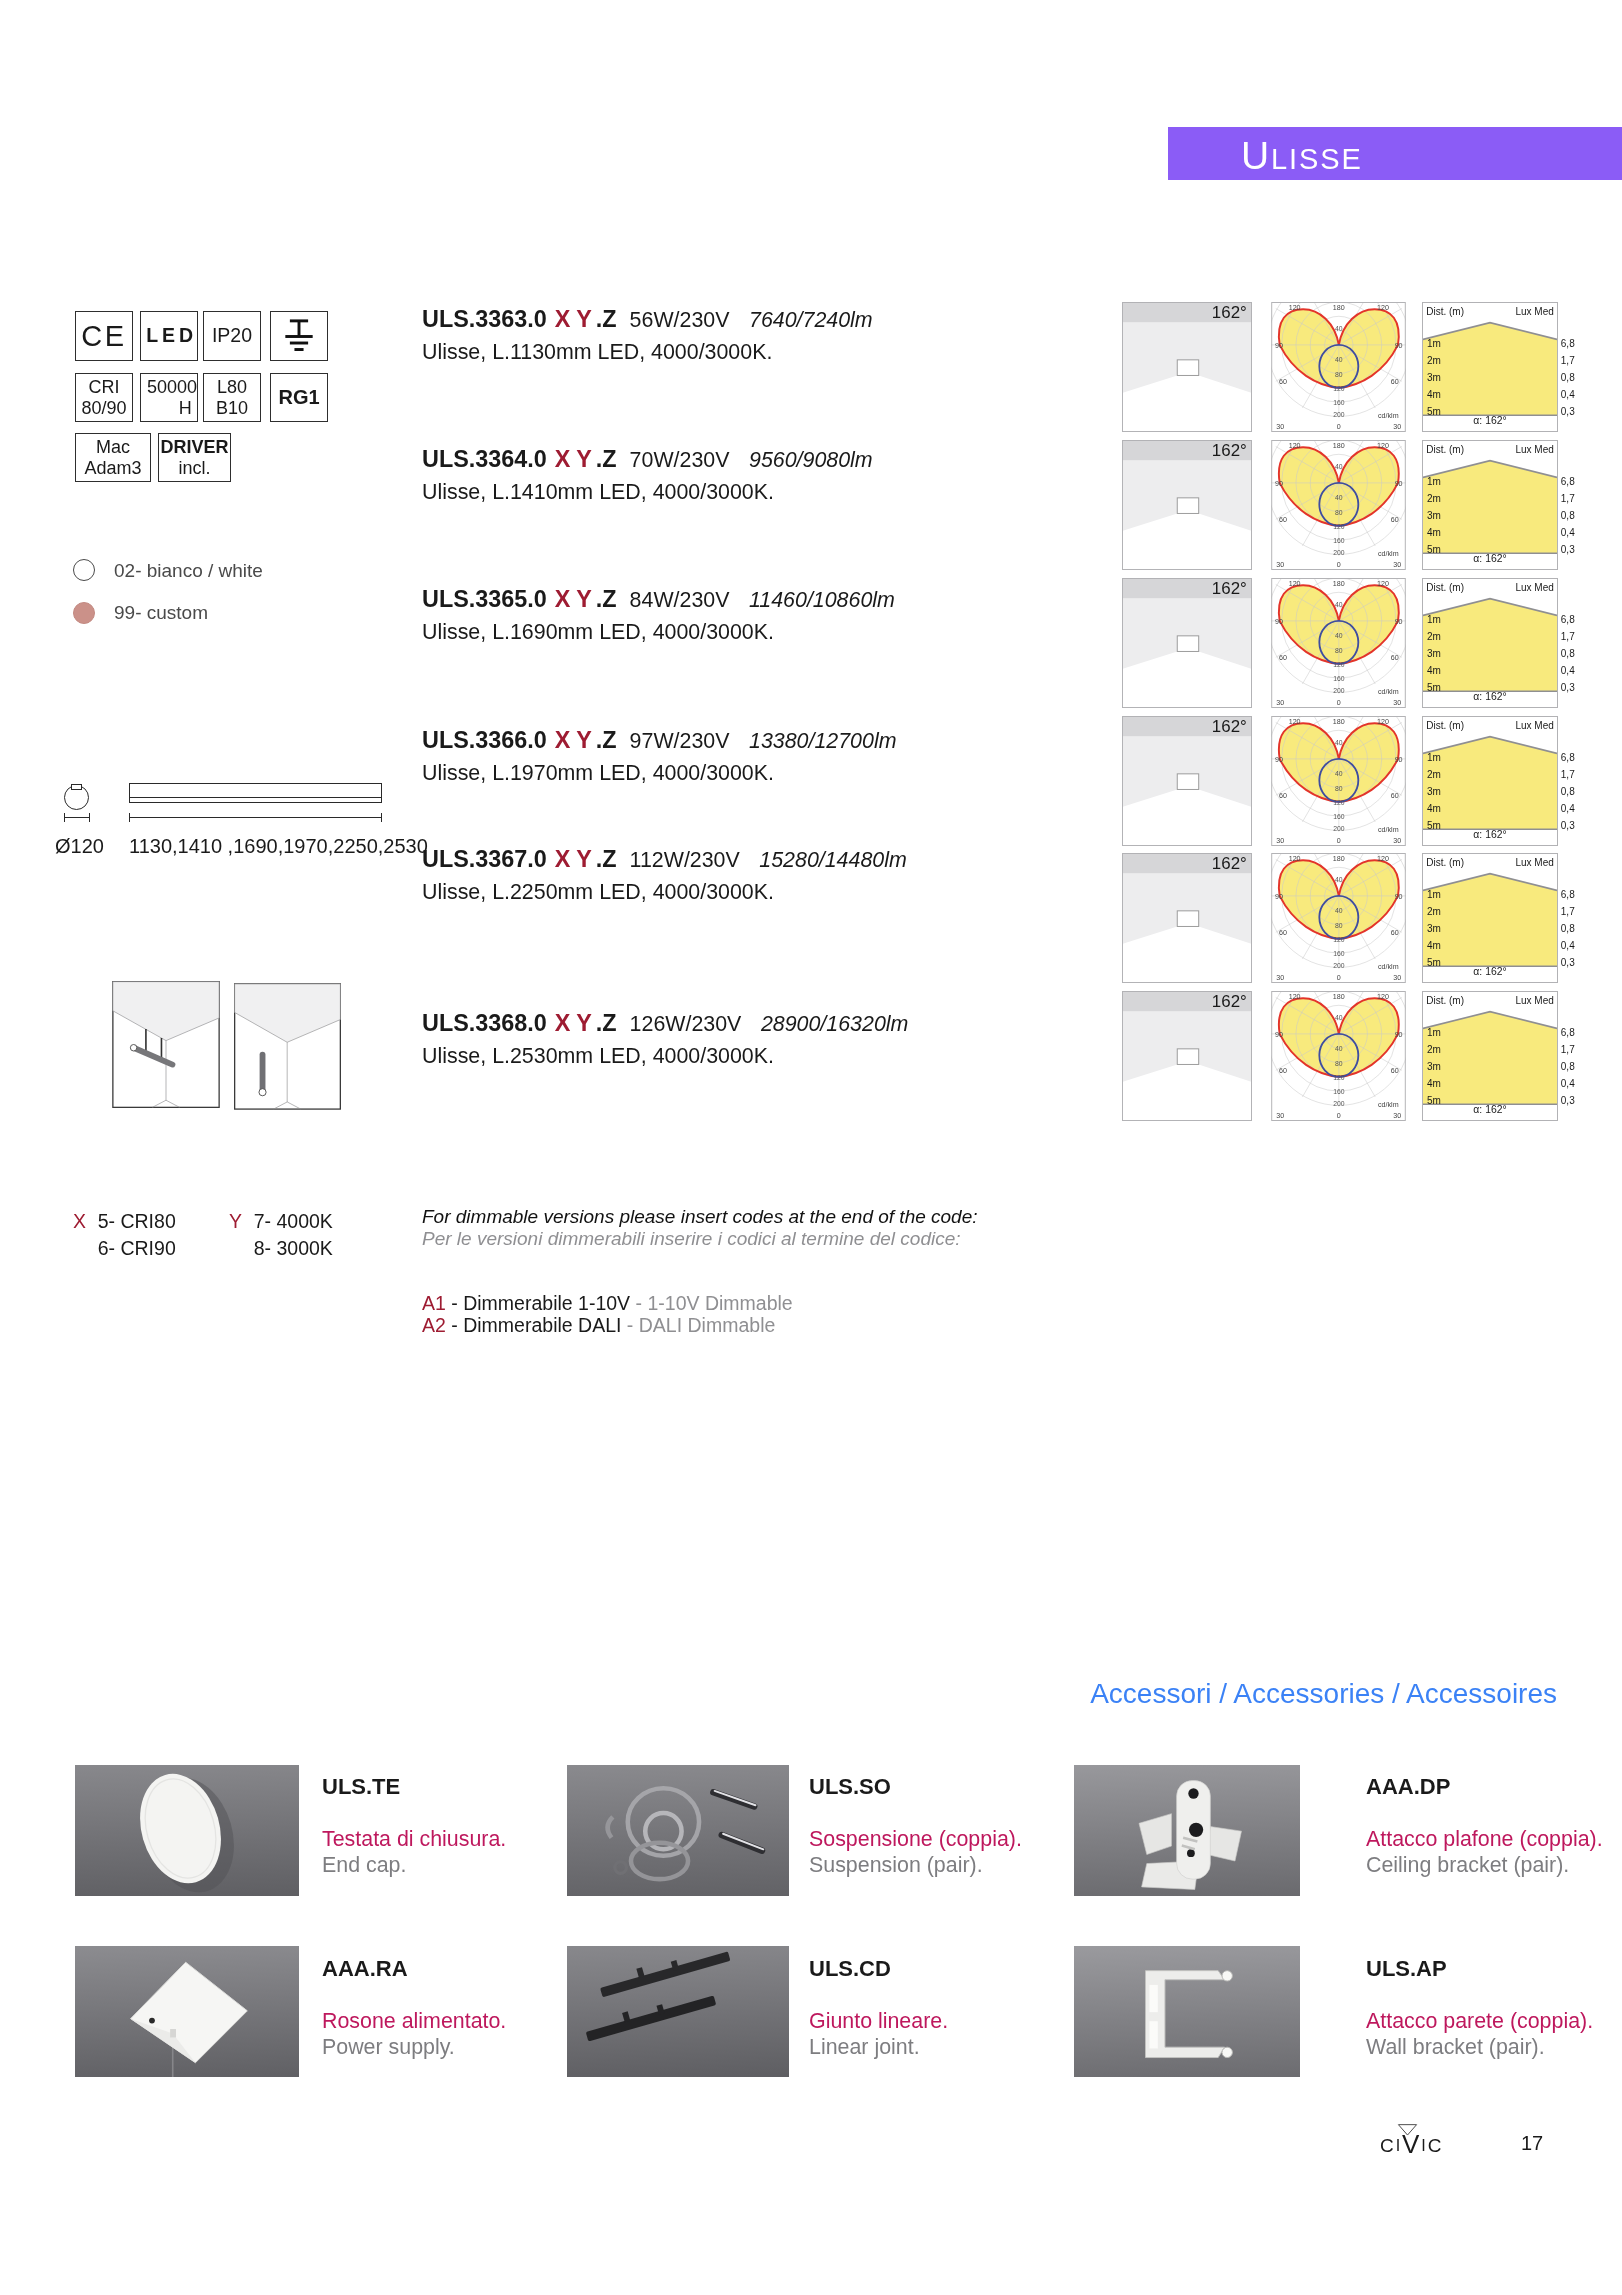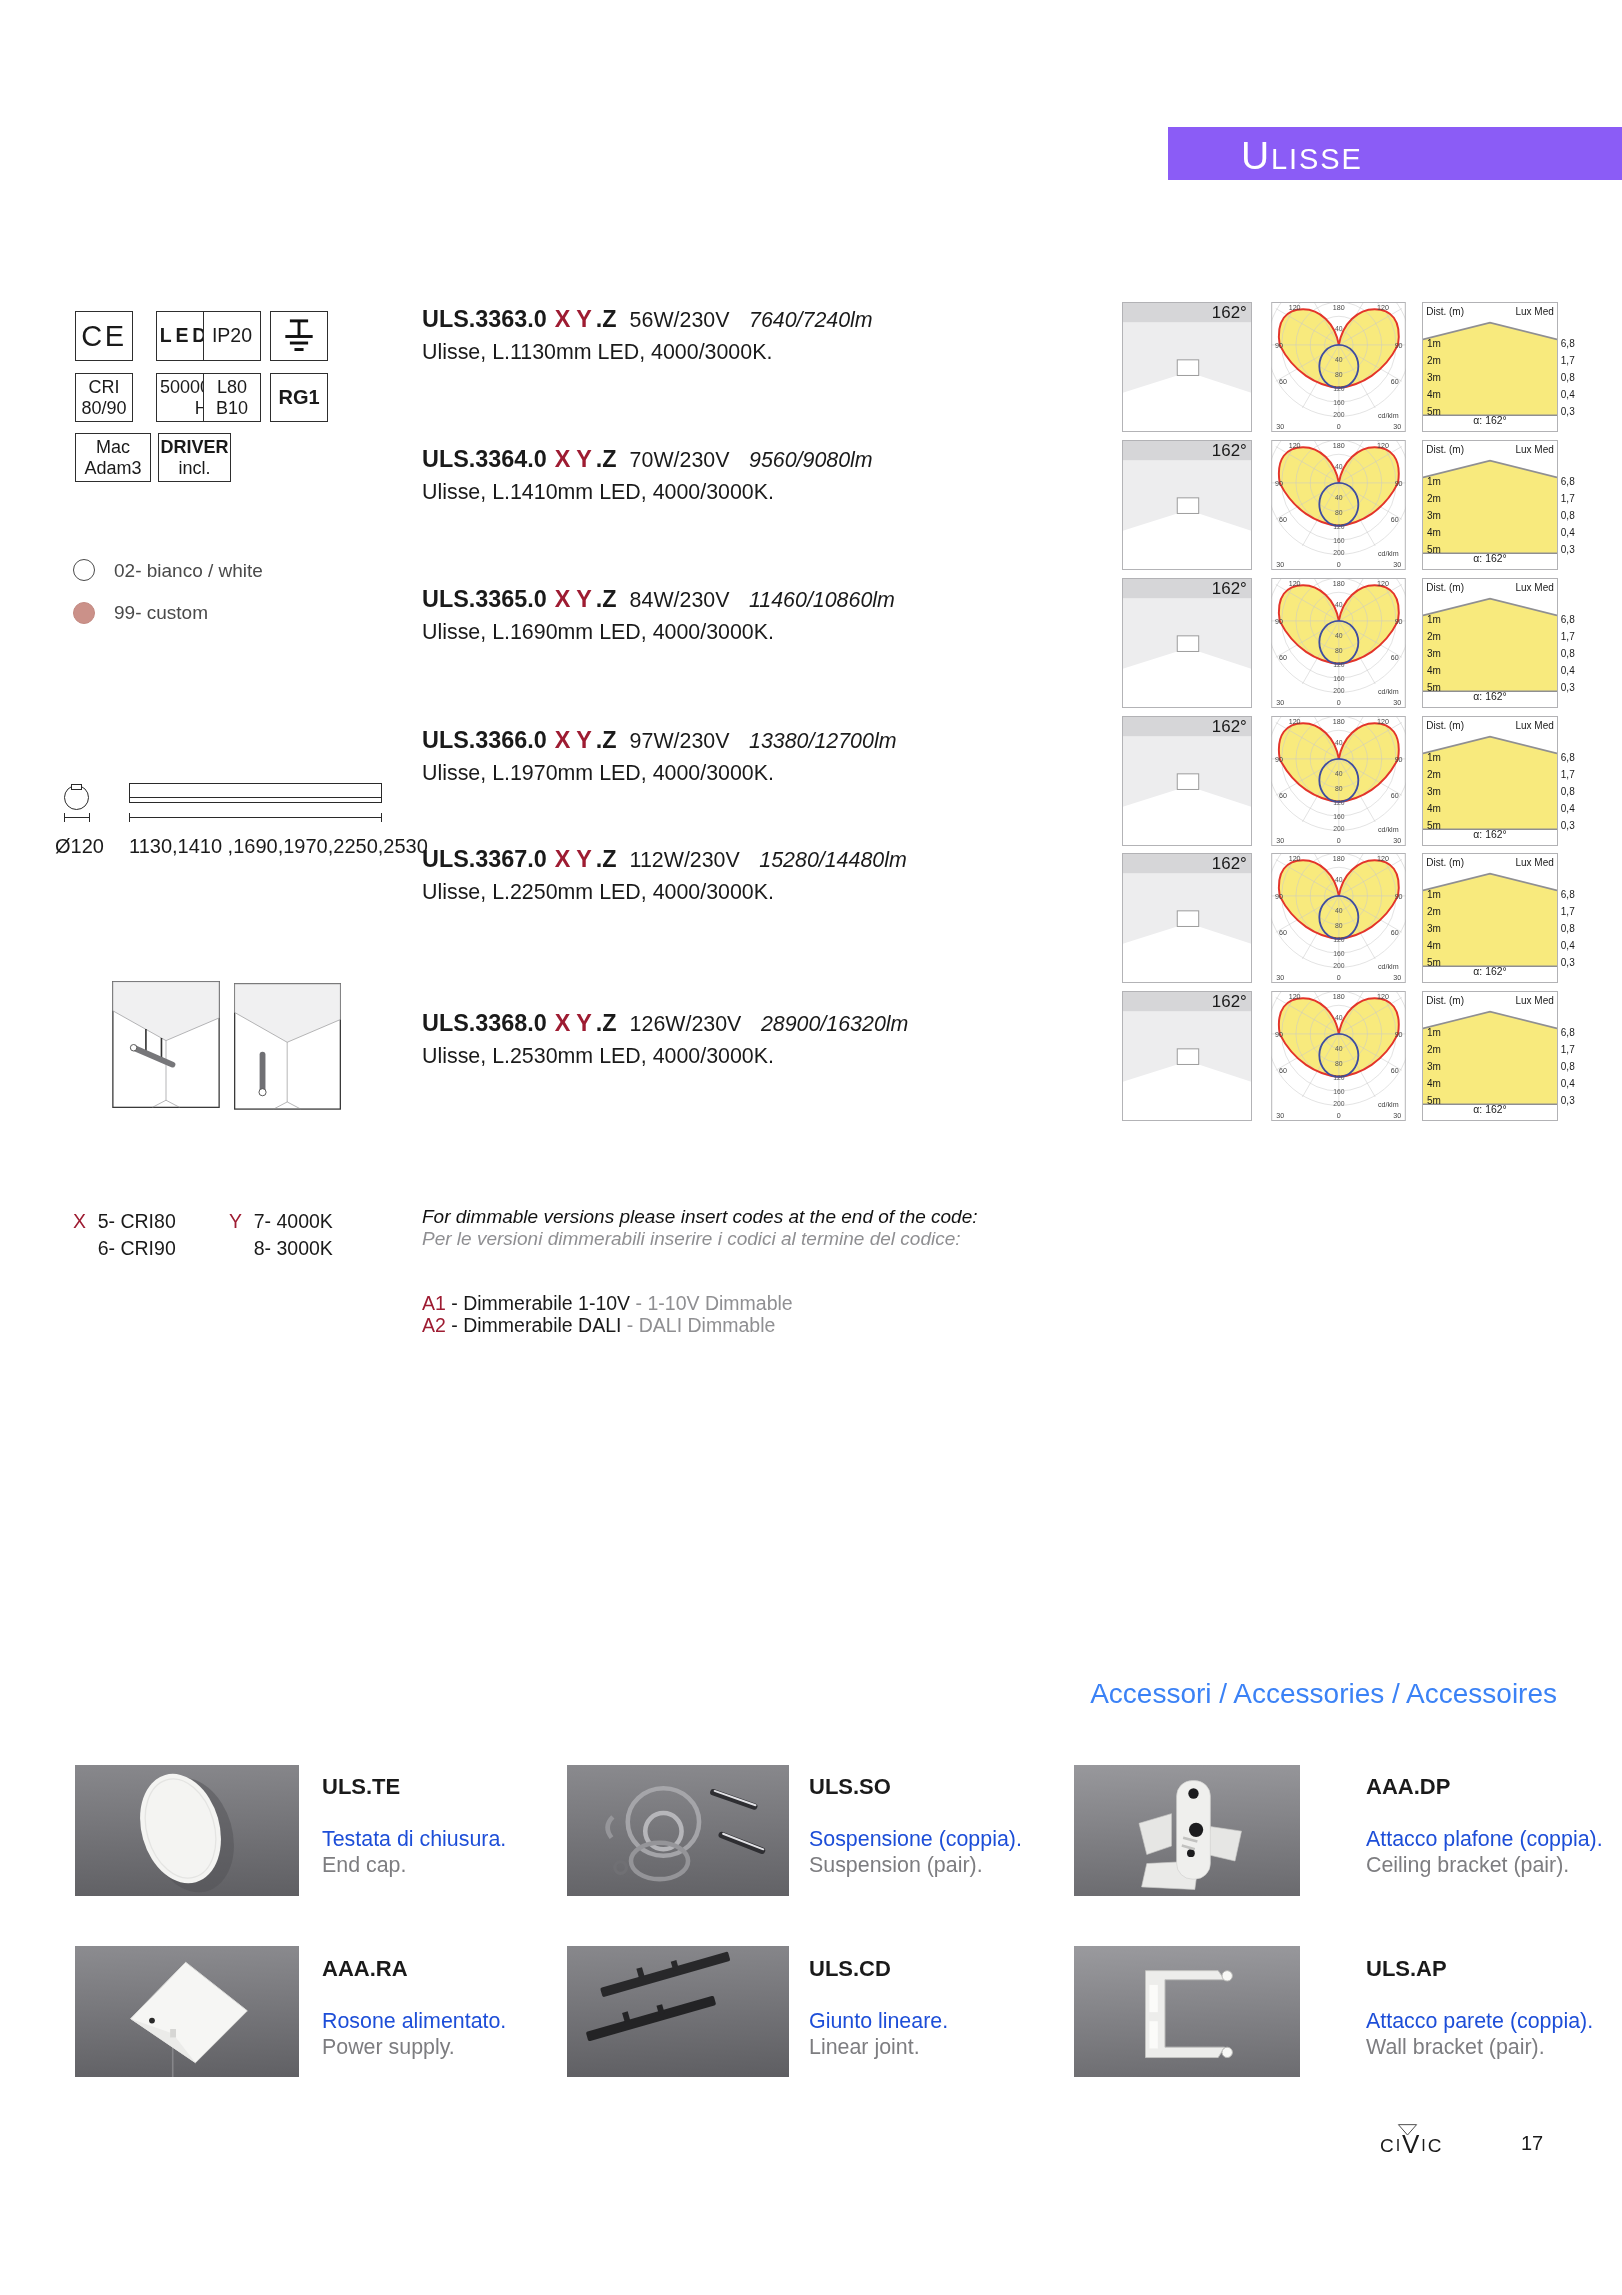--- a/index.html
+++ b/index.html
@@ -12,21 +12,21 @@
   .header-title .big{font-size:39px;}
   .header-title .small{font-size:29px;}
 
   
   .badge{position:absolute;box-sizing:border-box;border:1.6px solid #2e2e2e;background:#fff;
          display:flex;flex-direction:column;align-items:center;justify-content:center;
          font-size:18px;line-height:1.12;text-align:center;}
   .b-r1{top:311px;height:50px;width:58px;}
   .b-r2{top:373px;height:49px;width:58px;}
   .b-r3{top:433px;height:49px;}
-  .bx1{left:75px;} .bx2{left:156px;} .bx3{left:203px;} .bx4{left:270px;}
+  .bx1{left:75px;} .bx2{left:140px;align-items:flex-end;} .bx3{left:203px;} .bx4{left:270px;}
   .badge .right-line{width:100%;text-align:right;padding-right:5.2px;box-sizing:border-box;}
   .ce-text{font-size:29px;letter-spacing:2.6px;font-weight:400;}
   .led-text{font-weight:bold;letter-spacing:3.9px;font-size:19.5px;}
   .ip-text{font-size:19.5px;}
   .rg-text{font-weight:bold;font-size:20px;}
 
   
   .swatch{position:absolute;width:22px;height:22px;border-radius:50%;box-sizing:border-box;}
   .swatch.white{background:#ffffff;border:1.6px solid #4a4a4a;}
   .swatch.custom{background:#cb9189;border:1.6px solid #c38a82;}
@@ -98,21 +98,21 @@
   .g1{background:linear-gradient(178deg,#88888c,#5f5f63);}
   .g2{background:linear-gradient(178deg,#8a8a8e,#626266);}
   .g3{background:linear-gradient(178deg,#98989c,#6a6a6e);}
   .g4{background:linear-gradient(178deg,#8c8c90,#606064);}
   .g5{background:linear-gradient(178deg,#88888c,#5e5e62);}
   .g6{background:linear-gradient(178deg,#9a9a9e,#6c6c70);}
   .acc-text{position:absolute;}
   .acc-text.r1{top:1774px;} .acc-text.r2{top:1956px;}
   .acc-text.c1{left:322px;} .acc-text.c2{left:809px;} .acc-text.c3{left:1322px;margin-left:44px;}
   .acc-code{font-weight:bold;font-size:22px;line-height:26px;}
-  .acc-it{font-size:21.4px;line-height:26px;margin-top:26px;color:#1d4ed8;}
+  .acc-it{font-size:21.4px;line-height:26px;margin-top:26px;color:#be185d;}
   .acc-en{font-size:21.4px;line-height:26px;color:#7d7d80;}
 
   
   .logo{position:absolute;left:1380px;top:2133px;display:flex;align-items:flex-end;
         font-weight:500;color:#1a1a1a;letter-spacing:1.9px;}
   .logo .lc{font-size:19px;line-height:19px;}
   .logo .li{font-size:16.2px;line-height:19px;}
   .logo .lv{font-size:26px;line-height:22px;}
   .logo-tri{position:absolute;left:1397px;top:2124px;}
   .page-num{position:absolute;left:1521px;top:2132px;font-size:20px;}

